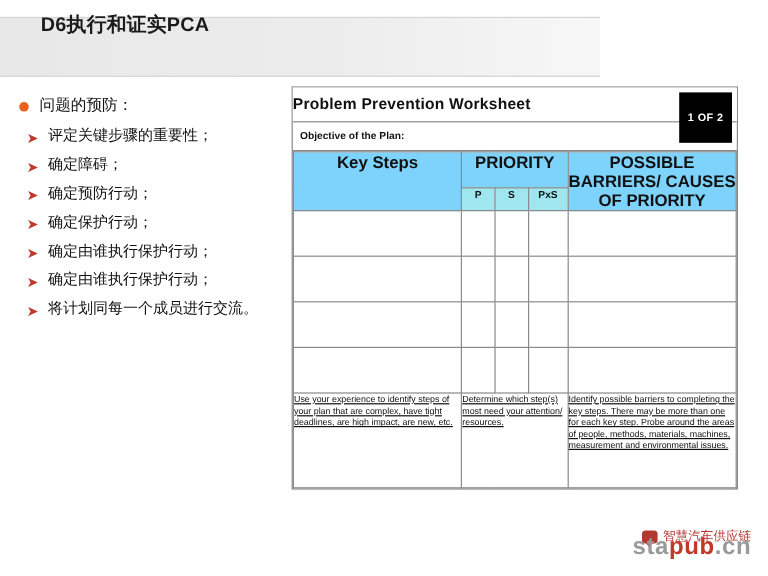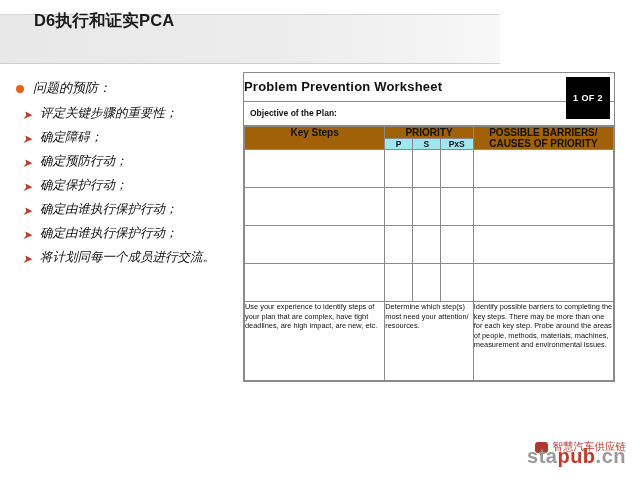--- a/index.html
+++ b/index.html
@@ -40,21 +40,20 @@
   .bullets {
     position: absolute;
     left: 16px;
     top: 80px;
     width: 225px;
   }
   .bullet-row {
     display: flex;
     align-items: flex-start;
     margin-bottom: 9px;
-    font-style: italic;
   }
   .bullet-row.lead {
     margin-bottom: 11px;
   }
   .marker-dot {
     width: 8px;
     height: 8px;
     border-radius: 50%;
     background: #e8601c;
     margin-top: 5px;
@@ -132,23 +131,23 @@
     width: 100%;
     border-collapse: collapse;
     table-layout: fixed;
   }
   table.ws-table td, table.ws-table th {
     border: 1px solid #8a8a8a;
     padding: 0;
     vertical-align: top;
   }
   .th-cyan {
-    background: #a16207;
+    background: #7dd3fc;
     text-align: center;
-    font-size: 10px;
+    font-size: 14px;
     font-weight: bold;
     color: #111;
     padding: 4px 2px;
     vertical-align: middle;
   }
   .th-sub {
     background: #9fe6ef;
     text-align: center;
     font-size: 8.5px;
     font-weight: bold;
@@ -158,20 +157,21 @@
   .row-empty td {
     height: 37px;
   }
   .footer-cell {
     font-size: 7.4px;
     line-height: 9.6px;
     color: #111;
     padding: 4px 4px 6px 4px;
     height: 78px;
     vertical-align: top;
+    text-decoration: underline;
   }
 
   
   .wm-wechat {
     position: absolute;
     right: 14px;
     bottom: 26px;
     display: flex;
     align-items: center;
     font-size: 10.5px;

